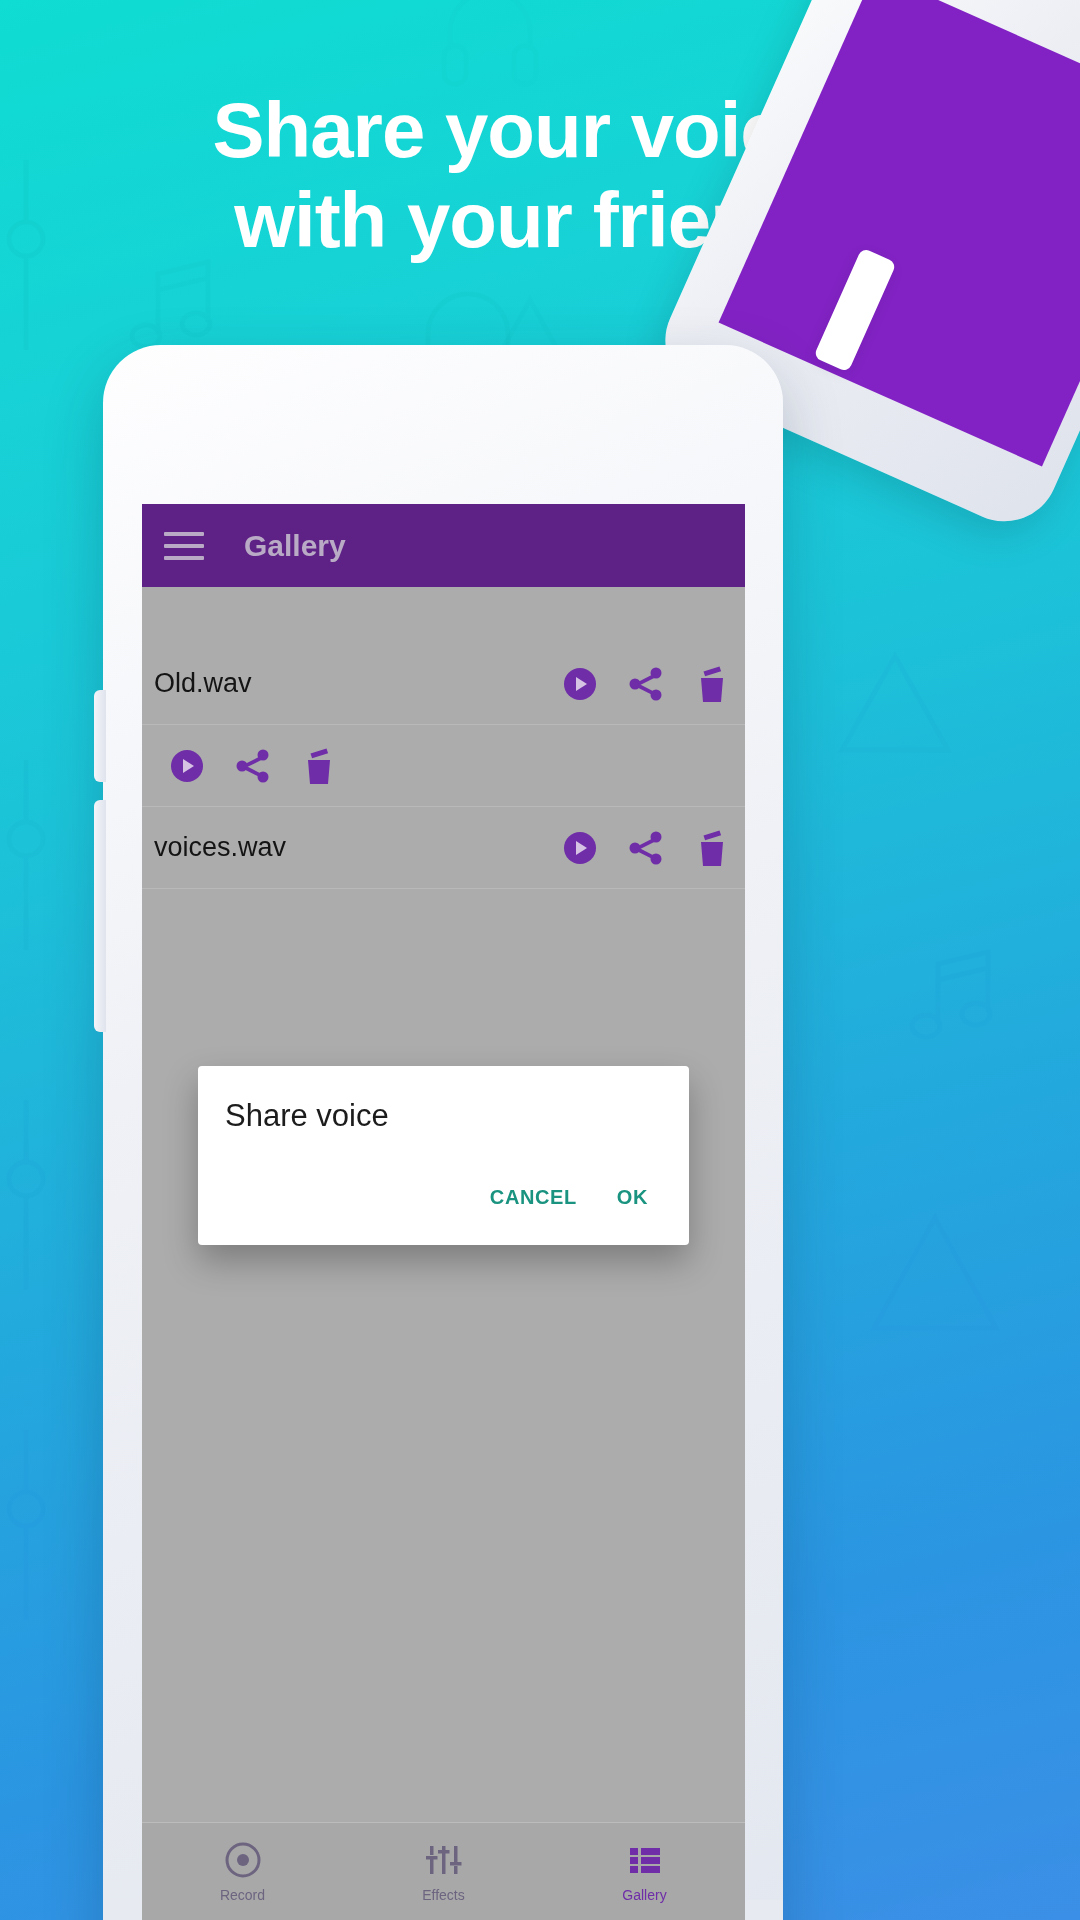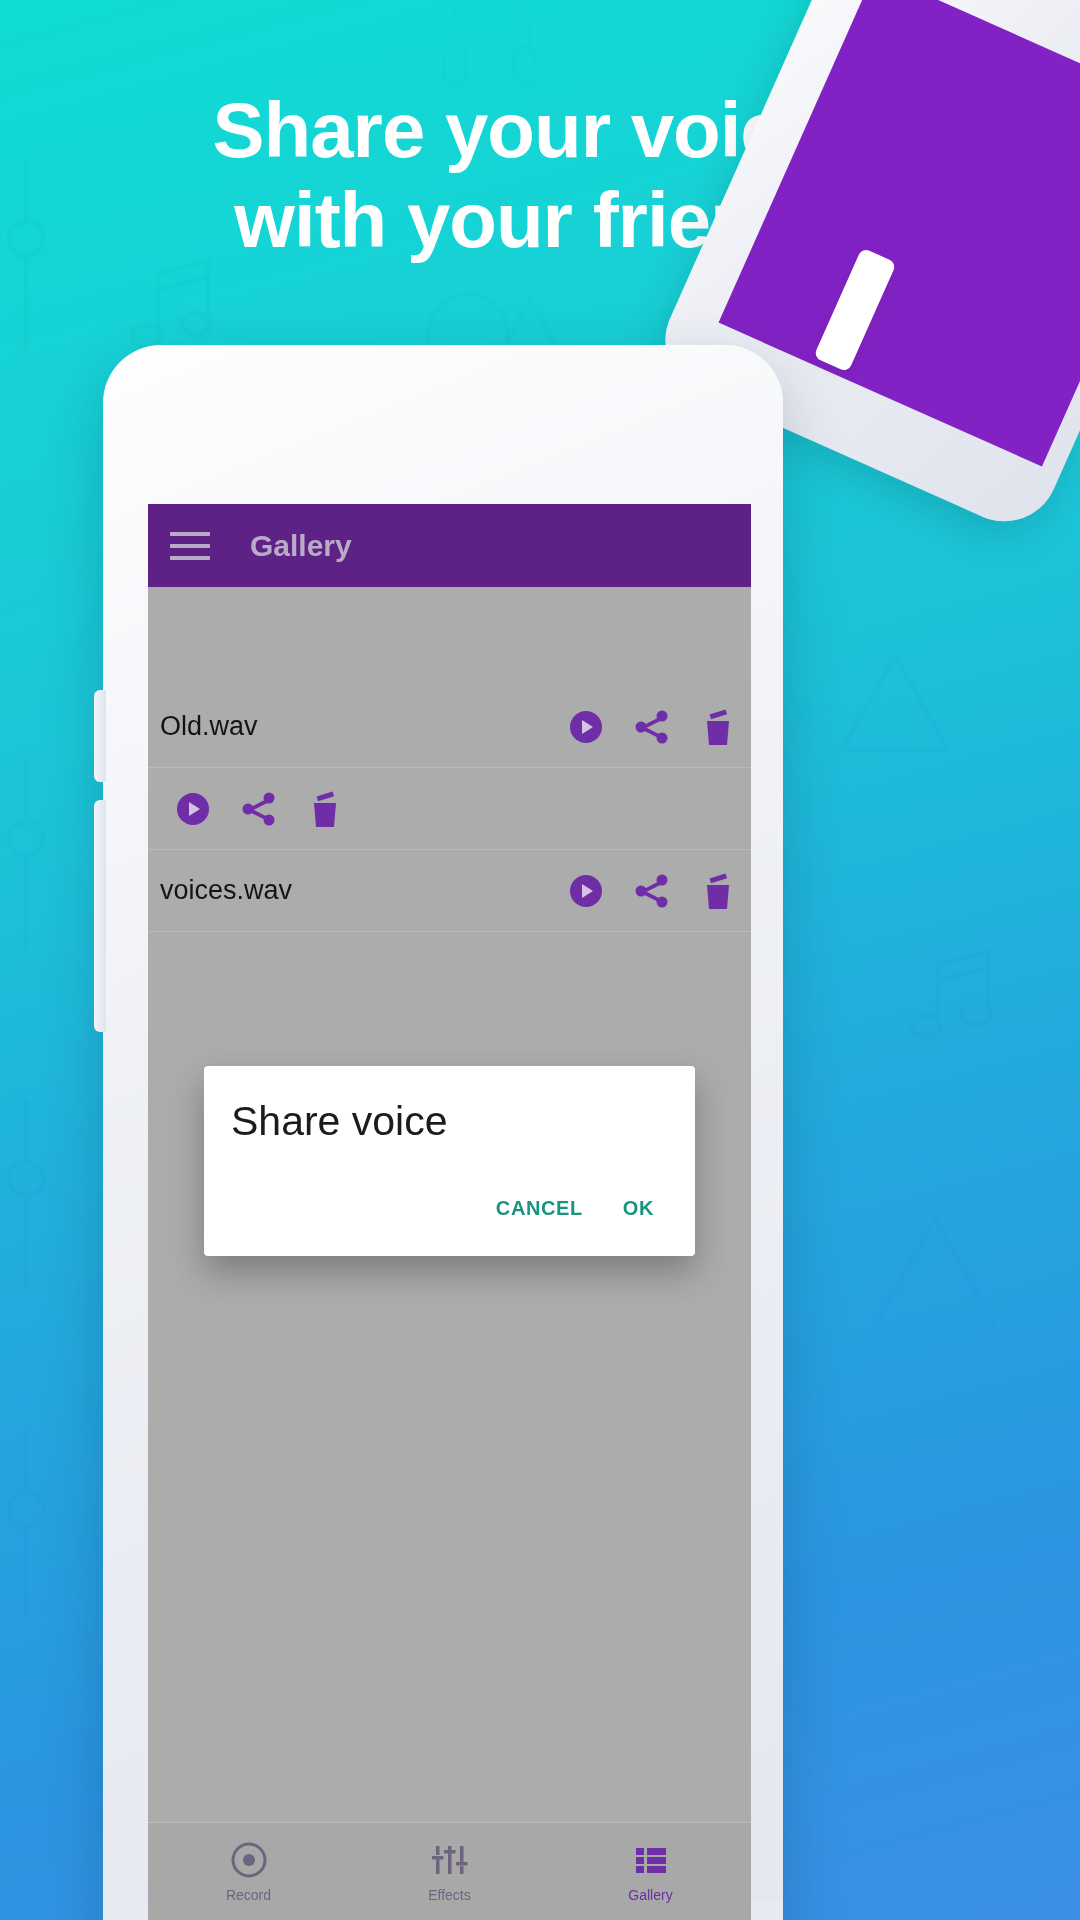--- a/index.html
+++ b/index.html
@@ -70,54 +70,54 @@
   }
   .speaker {
     position:absolute; left:380px; top:431px;
     width:126px; height:21px; border-radius:11px;
     background:linear-gradient(180deg,#ccd2dd,#dde1e9);
     box-shadow:inset 0 1px 2px rgba(0,0,0,.18);
   }
 
   
   .screen {
-    position:absolute; left:148px; top:504px;
+    position:absolute; left:142px; top:504px;
     width:603px; height:1416px;
     background:#acacac; overflow:hidden;
   }
 
   .appbar {
     height:83px; background:#5e2185;
     display:flex; align-items:center; padding:0 0 0 22px;
   }
   .hamburger { width:40px; height:28px; display:flex; flex-direction:column;
     justify-content:space-between; cursor:pointer; }
   .hamburger i { display:block; height:4px; background:#b9abc6; border-radius:1px; }
   .appbar-title { margin-left:40px; color:#b9abc6; font-size:30px; font-weight:bold; }
 
-  .list { padding-top:99px; }
+  .list { padding-top:56px; }
   .row {
     height:82px; display:flex; align-items:center;
     padding:0 0 0 12px; border-bottom:1px solid #b9b9b9;
   }
   .row:first-child { border-top:none; }
   .row-name { flex:1; font-size:27px; color:#141414; }
   .row-actions { display:flex; align-items:center; gap:0; }
   .act { width:66px; display:flex; align-items:center; justify-content:center; cursor:pointer; }
   .act svg { display:block; }
 
   
   .scrim { position:absolute; left:0; top:0; right:0; bottom:0; }
   .dialog {
     position:absolute; left:56px; top:562px; width:491px;
     background:#ffffff; border-radius:4px;
     box-shadow:0 16px 34px rgba(0,0,0,.28);
     padding:32px 27px 18px 27px;
   }
-  .dlg-title { font-size:41px; color:#1c1c1c; margin-bottom:24px; }
+  .dlg-title { font-size:31px; color:#1c1c1c; margin-bottom:24px; }
   .dlg-msg  { font-size:25px; color:#343434; line-height:1.25; }
   .dlg-btns { display:flex; justify-content:flex-end; align-items:center;
      gap:12px; margin-top:42px; padding-bottom:8px; }
   .dlg-btn { color:#1a9480; font-size:20px; font-weight:bold;
      letter-spacing:.6px; padding:10px 14px; cursor:pointer; }
 
   
   .bottomnav {
     position:absolute; left:0; bottom:0; width:603px; height:98px;
     background:#a8a8a8; border-top:1px solid #bcbcbc;

